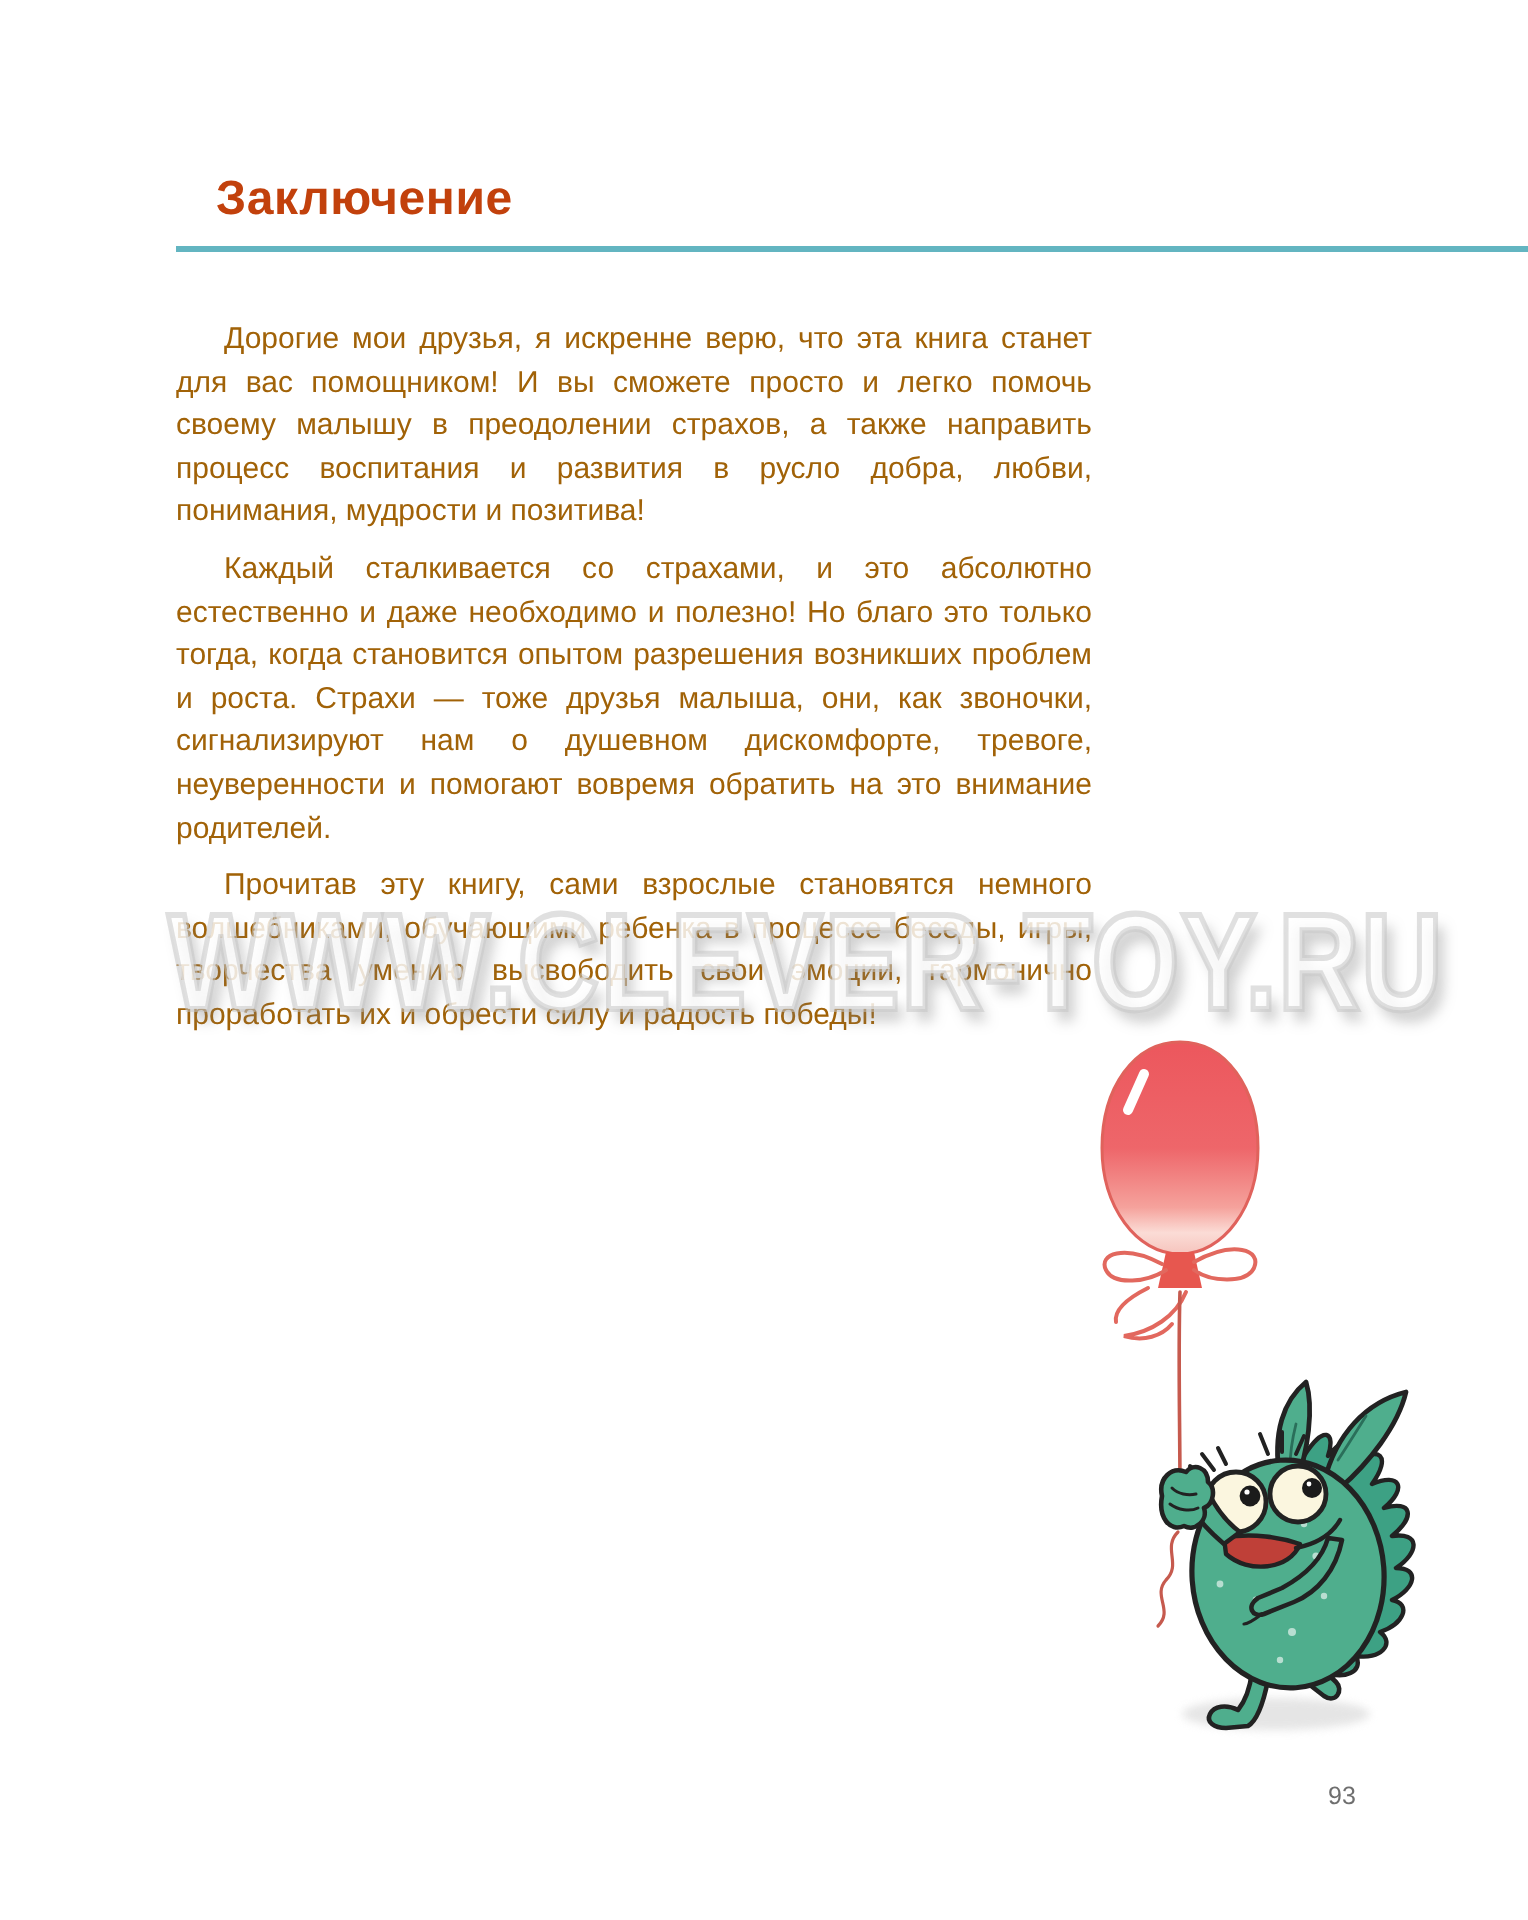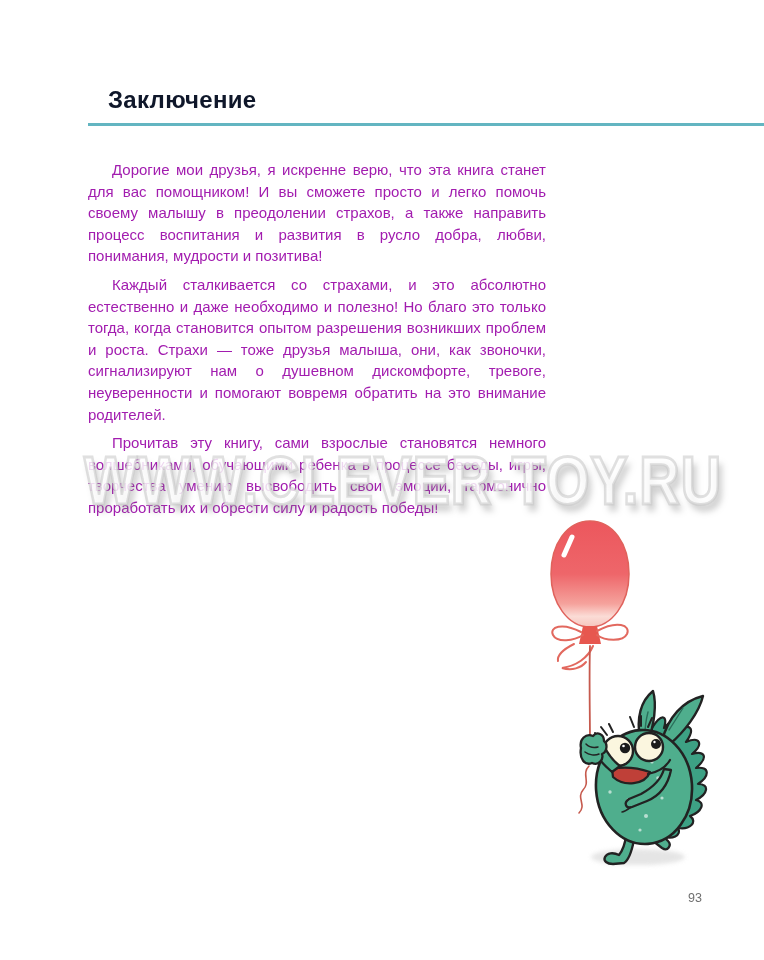--- a/index.html
+++ b/index.html
@@ -3,47 +3,47 @@
 <meta charset="utf-8">
 <style>
   html,body{margin:0;padding:0;background:#fff;}
   .page{
     position:relative;width:764px;height:960px;background:#ffffff;
     font-family:"Liberation Sans","DejaVu Sans",sans-serif;
     overflow:hidden;margin:0 auto;
   }
   .section-title{
     position:absolute;left:108px;top:86px;margin:0;
-    font-size:24px;font-weight:bold;letter-spacing:.3px;color:#0f172a;
+    font-size:24px;font-weight:bold;letter-spacing:.3px;color:#c2410c;
   }
   .title-rule{
     position:absolute;left:88px;top:123px;width:676px;height:3px;
     background:#63b5c1;border:none;margin:0;
   }
   .text-column{
     position:absolute;left:88px;top:159px;width:458px;
-    font-size:15px;line-height:21.6px;color:#a21caf;
+    font-size:15px;line-height:21.6px;color:#a16207;
     text-align:justify;z-index:2;
   }
   .text-column p{margin:0 0 7px 0;text-indent:24px;}
   .watermark{
     position:absolute;left:84px;top:438px;width:680px;height:84px;
     display:flex;align-items:center;
     font-size:56px;font-weight:bold;letter-spacing:1px;white-space:nowrap;
     color:rgba(255,255,255,0.82);
     -webkit-text-stroke:2.5px rgba(198,198,198,0.55);
     text-shadow:4px 5px 6px rgba(125,125,125,0.38);
     transform:scaleY(1.22);transform-origin:center;
     z-index:3;pointer-events:none;
   }
   .illustration{
     position:absolute;left:540px;top:505px;width:224px;height:380px;z-index:1;
   }
   .page-number{
-    position:absolute;left:688px;top:891px;
+    position:absolute;left:664px;top:891px;
     font-size:12.5px;color:#6f6f6f;z-index:2;
   }
 </style>
 </head>
 <body>
 
 <div class="page">
 
   <h1 class="section-title">Заключение</h1>
   <div class="title-rule"></div>

